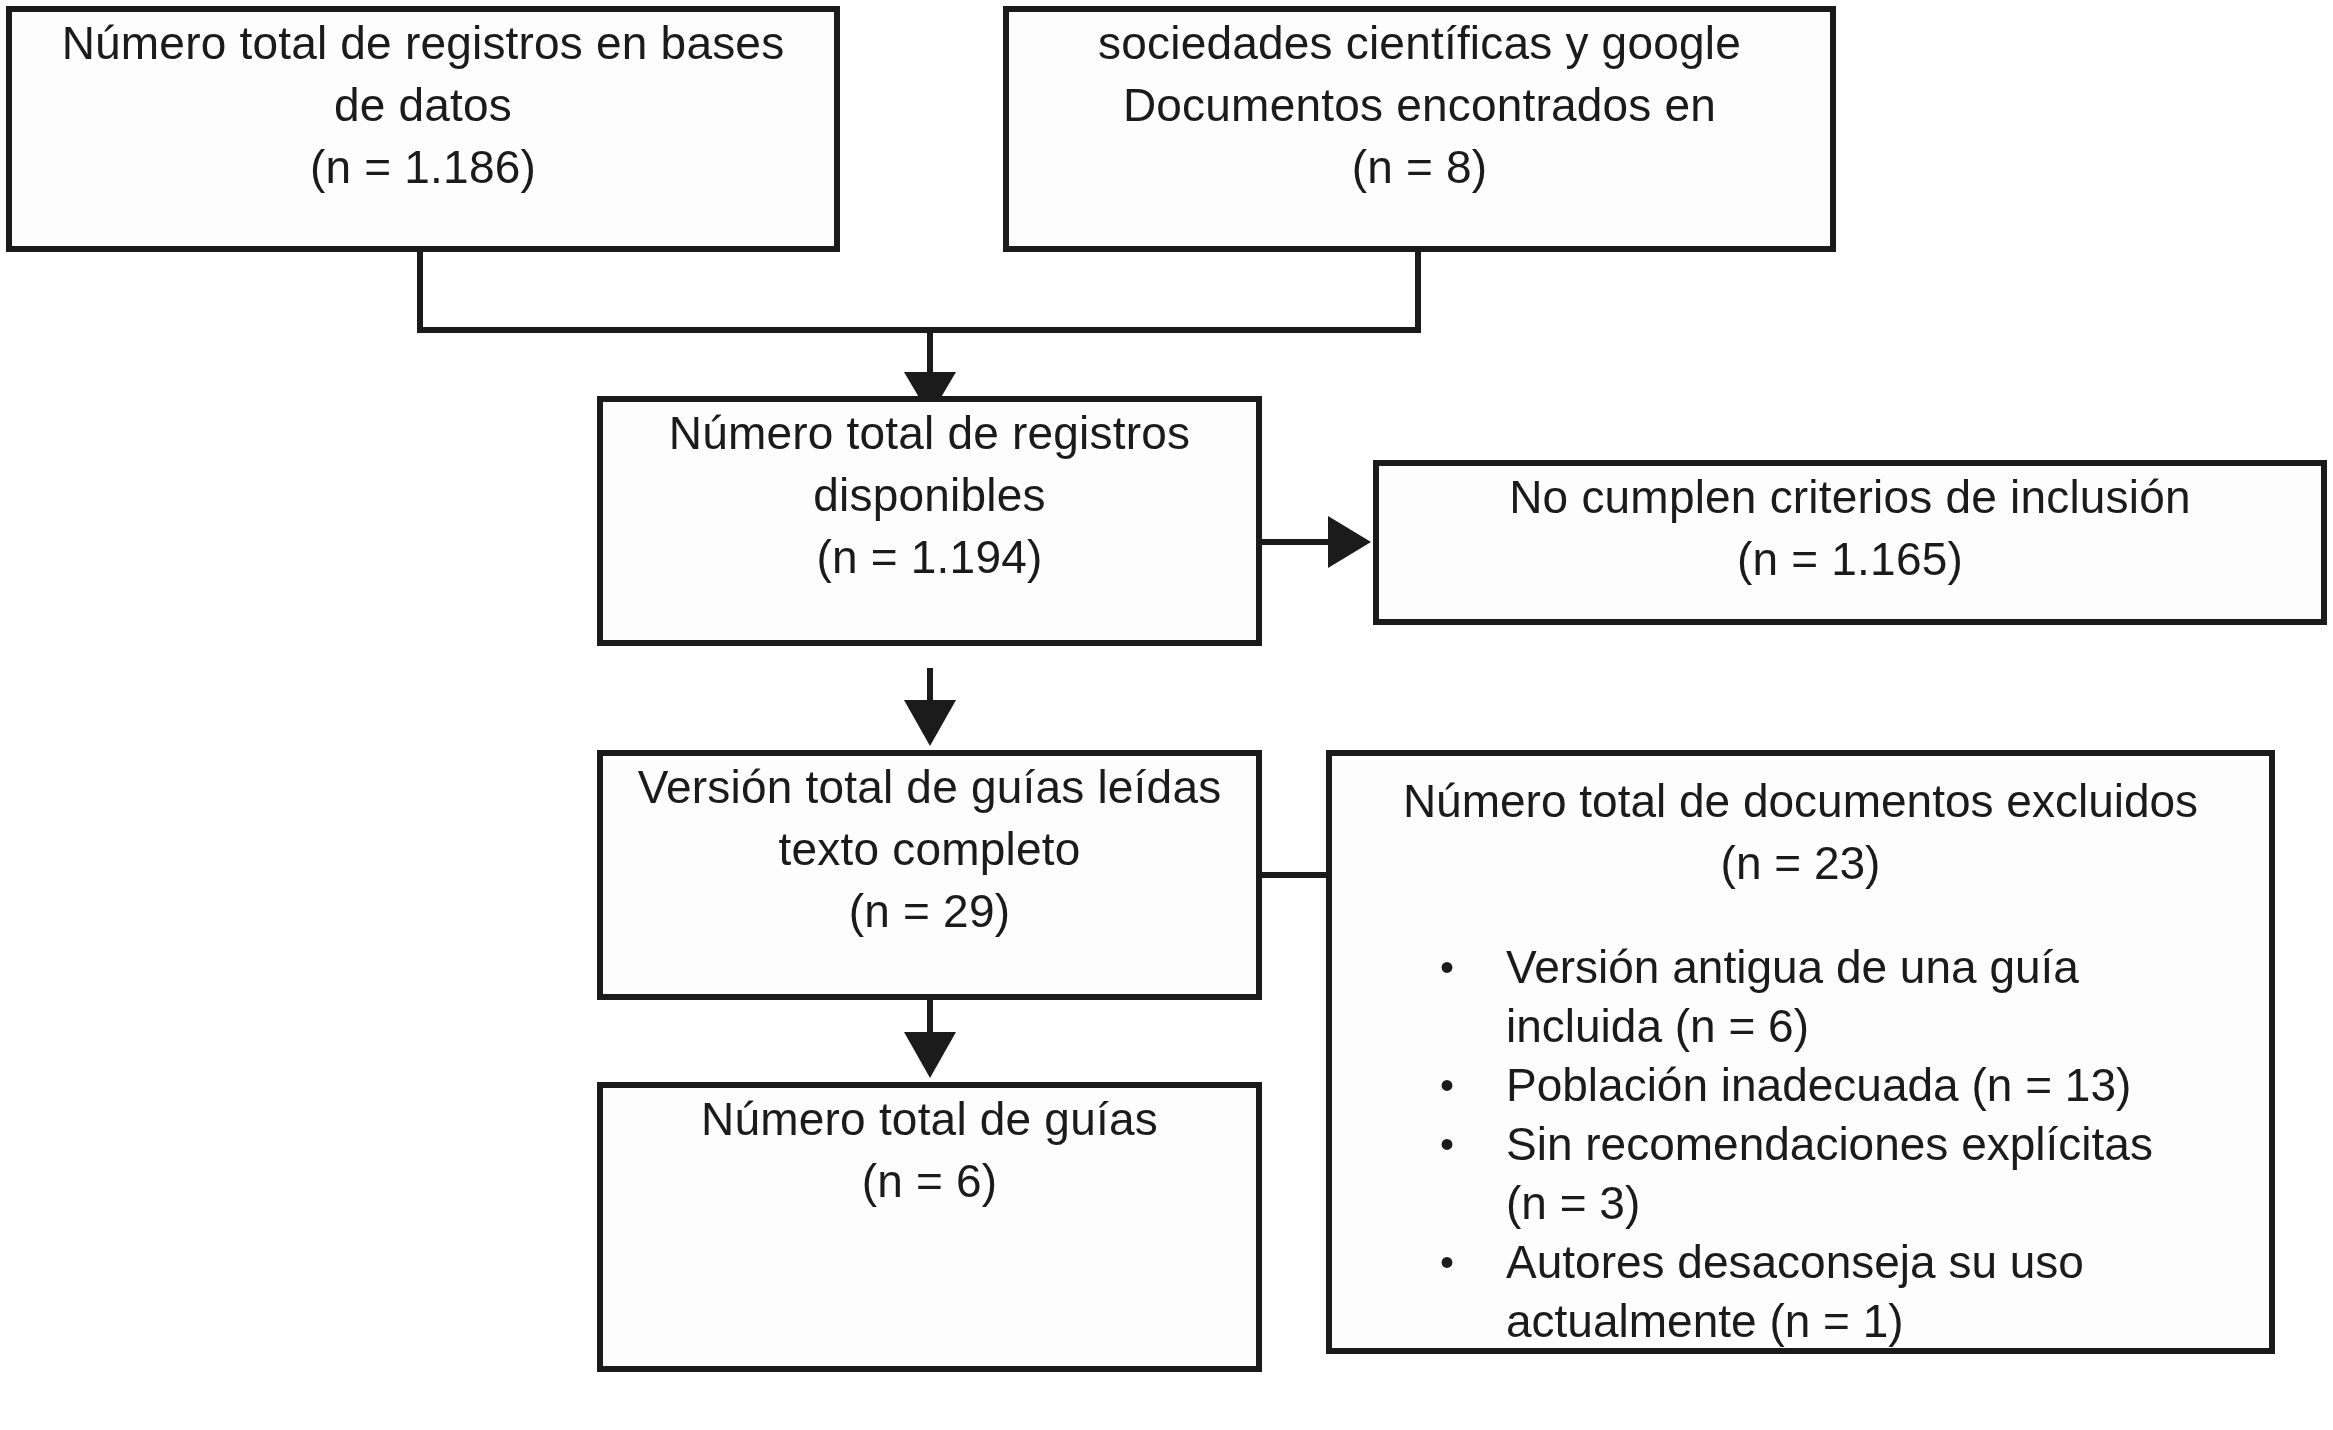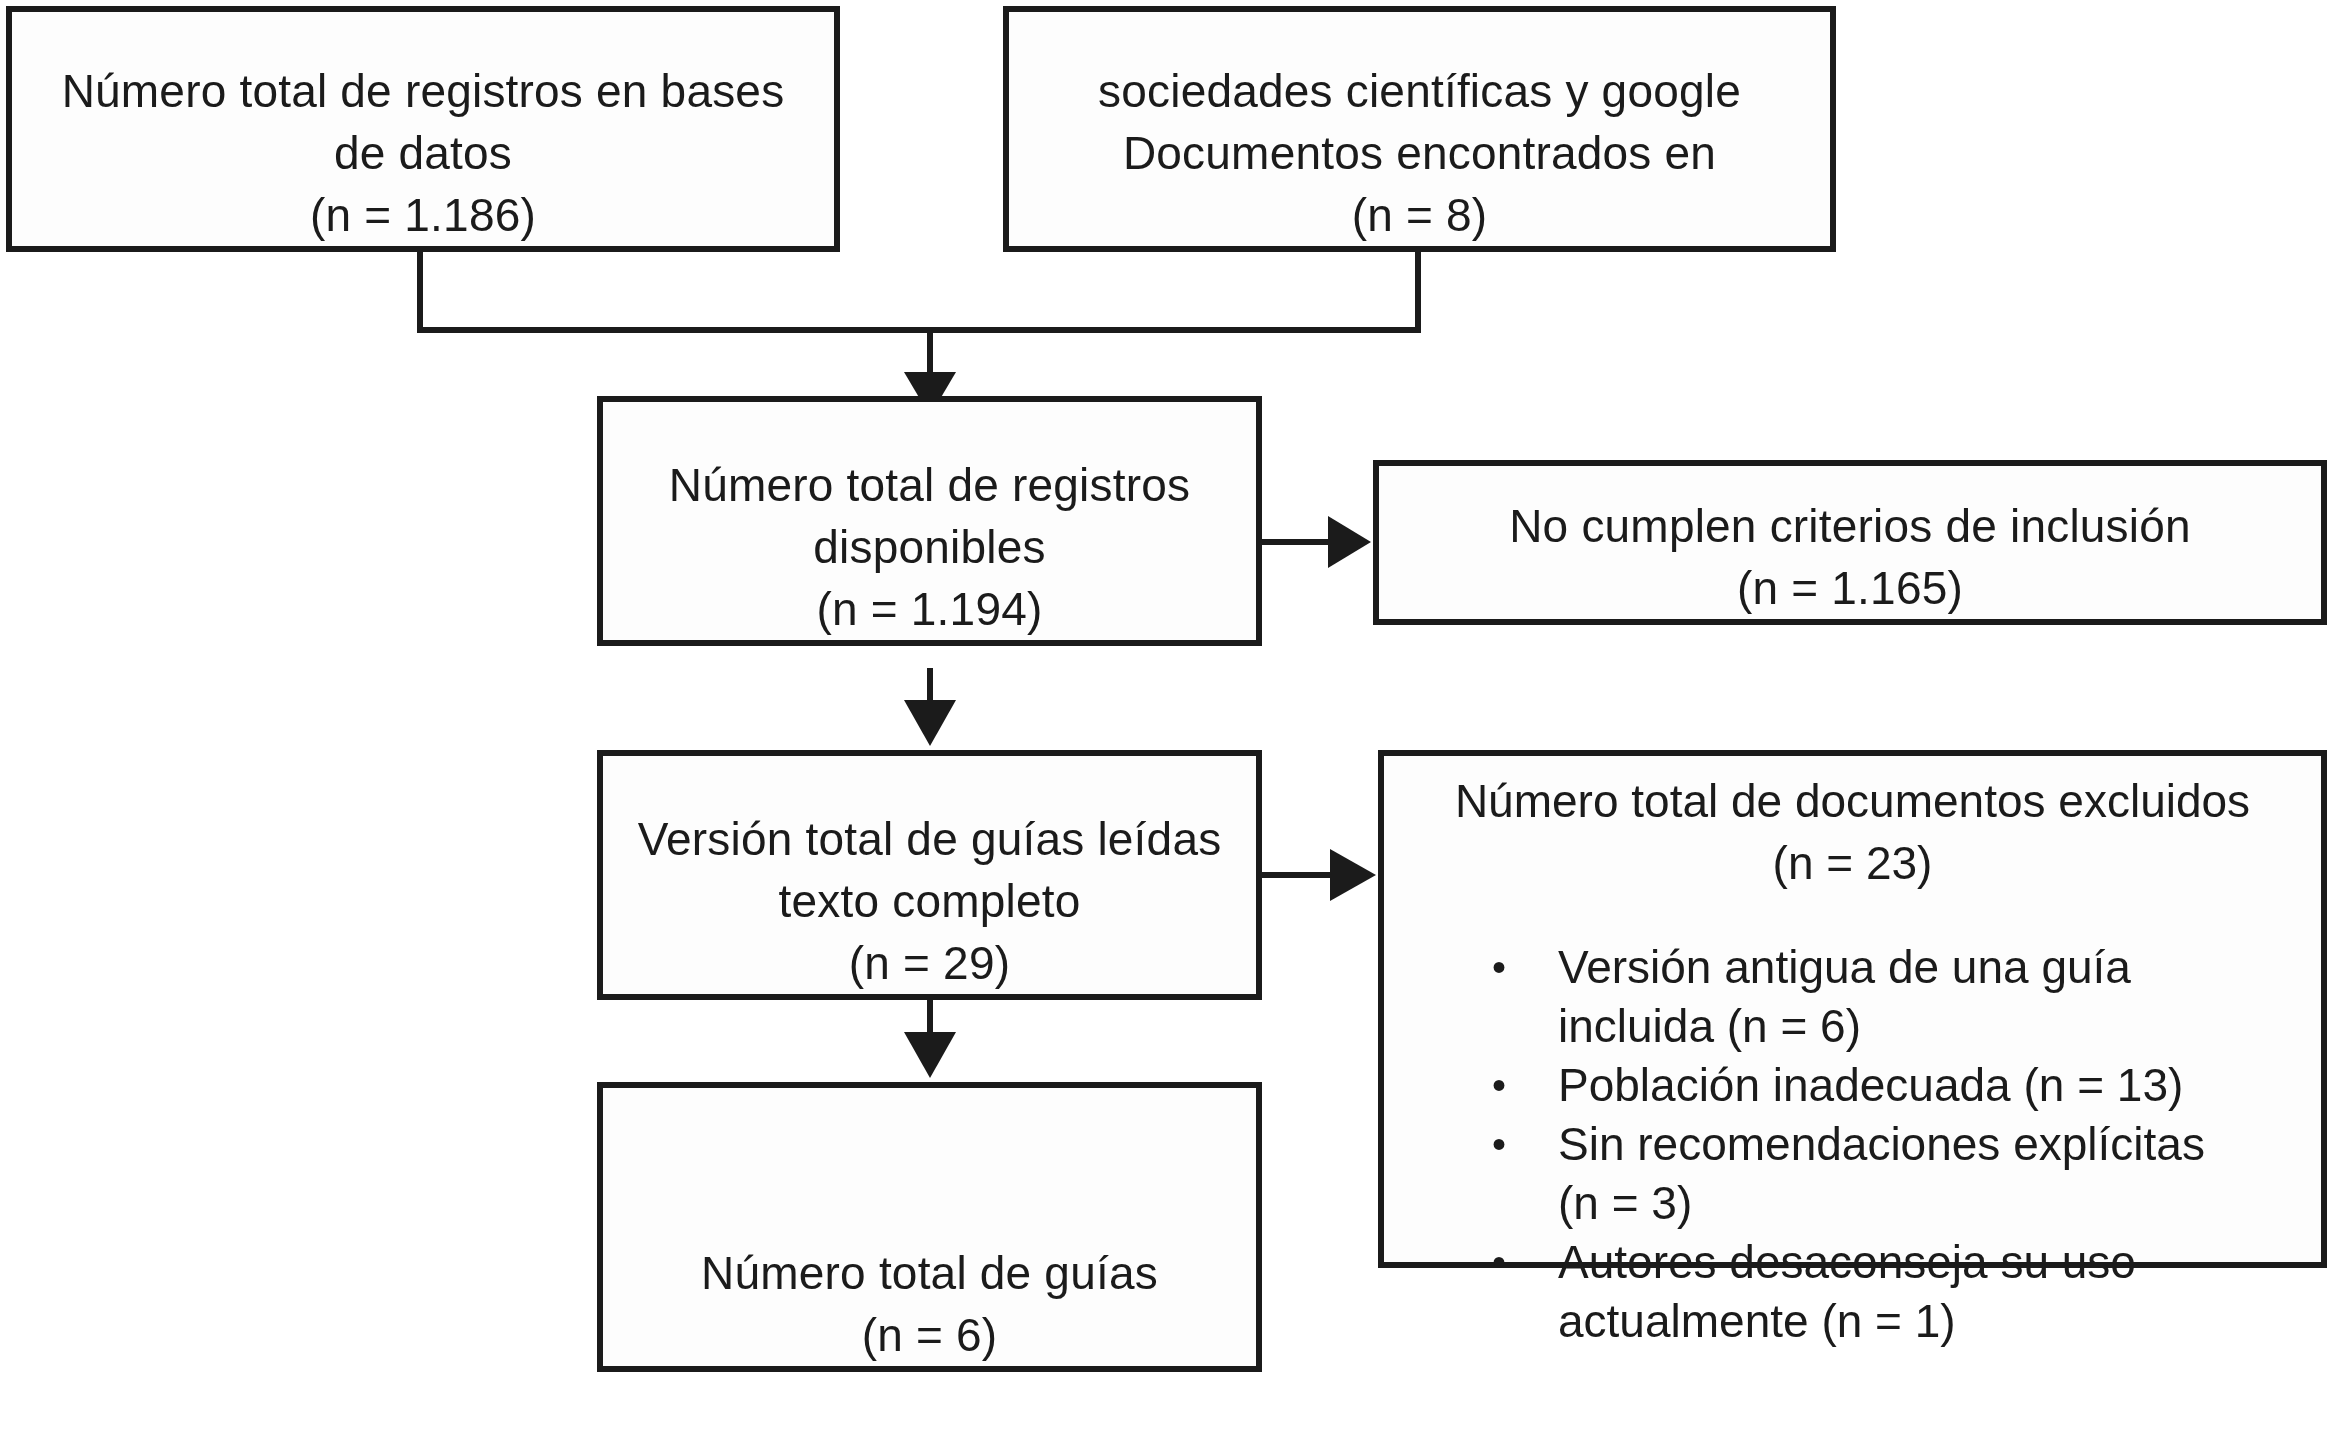--- a/index.html
+++ b/index.html
@@ -32,21 +32,21 @@
   .ahead {
     fill: var(--color-line, #1b1b1b);
     stroke: none;
   }
   .fbox {
     position: absolute;
     box-sizing: border-box;
     background: var(--color-box_fill, #fdfdfd);
     border: 6px solid var(--color-line, #1b1b1b);
     display: flex;
-    align-items: flex-end;
+    align-items: flex-start;
     justify-content: center;
   }
   .btext {
     width: 100%;
     text-align: center;
     font-size: 46px;
     line-height: 62px;
     letter-spacing: 0.2px;
   }
   
@@ -138,21 +138,21 @@
   </div>
 
   <div class="fbox" style="left:597px; top:750px; width:665px; height:250px;">
     <div class="btext">
       <div>Versión total de guías leídas</div>
       <div>texto completo</div>
       <div>(n = 29)</div>
     </div>
   </div>
 
-  <div class="fbox excluded" style="left:1378px; top:750px; width:949px; height:518px;">
+  <div class="fbox excluded" style="left:1326px; top:750px; width:949px; height:604px;">
     <div class="excl-title">
       <div>Número total de documentos excluidos</div>
       <div>(n = 23)</div>
     </div>
     <div class="excl-bullets">
       <div class="bullet-row">
         <span class="bullet-glyph">•</span>
         <span class="bullet-lines">
           <div>Versión antigua de una guía</div>
           <div>incluida (n = 6)</div>

